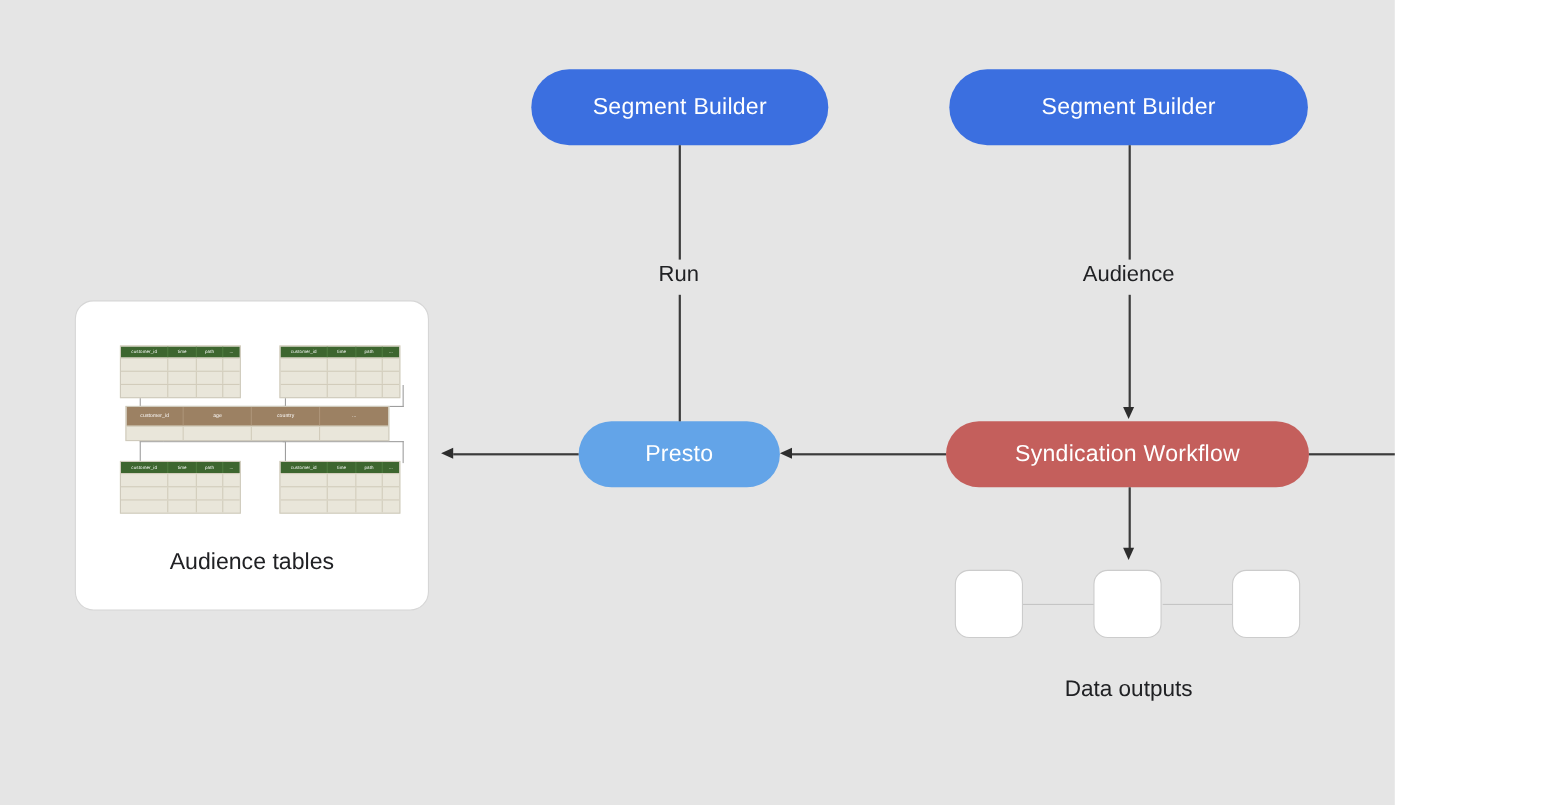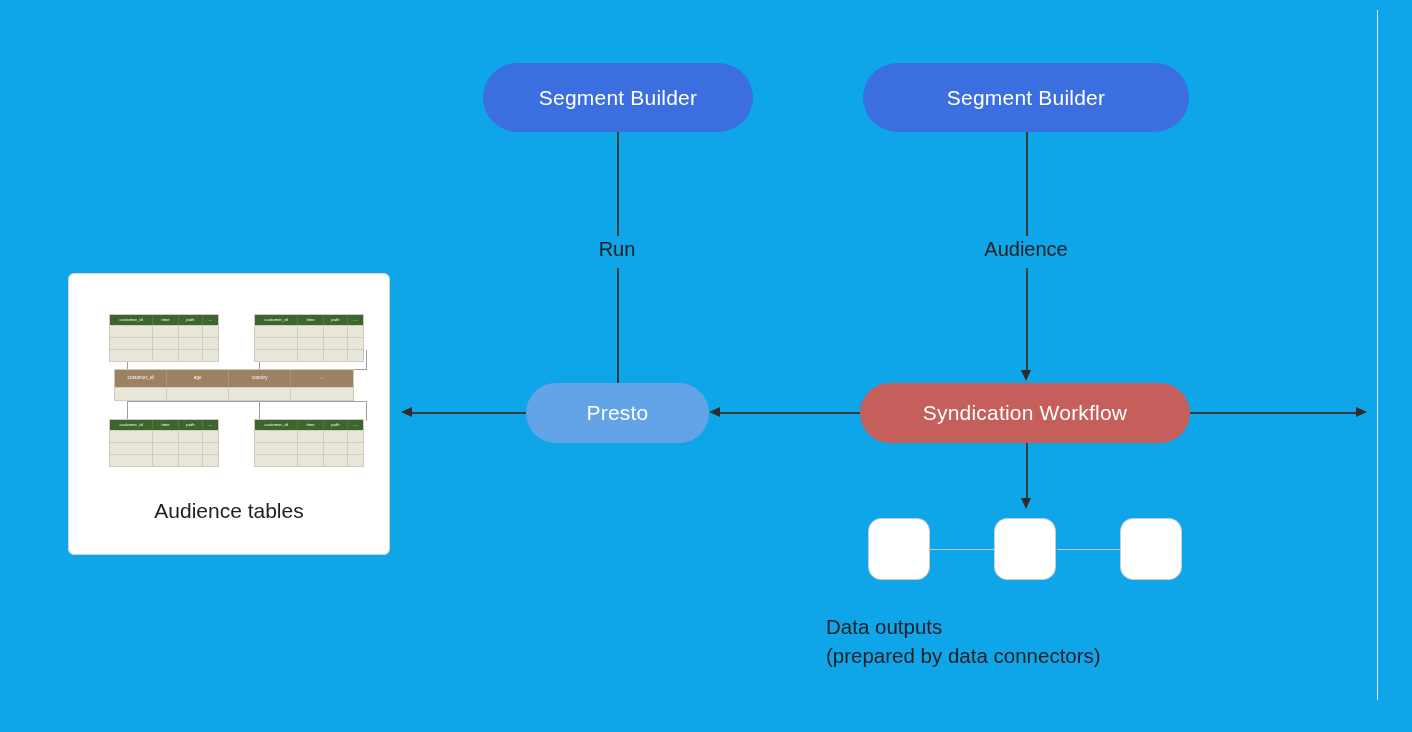--- a/index.html
+++ b/index.html
@@ -7,23 +7,23 @@
     padding: 0;
     background: #ffffff;
   }
   body {
     font-family: "Liberation Sans", sans-serif;
     -webkit-font-smoothing: antialiased;
   }
 
   #canvas {
     position: relative;
-    width: 1412px;
+    width: 1268px;
     height: 732px;
-    background: #0ea5e9;
+    background: #e5e5e5;
     overflow: hidden;
   }
 
   
   .pill {
     position: absolute;
     display: flex;
     align-items: center;
     justify-content: center;
     border-radius: 999px;
@@ -71,21 +71,21 @@
   }
 
   
   #audience-card {
     position: absolute;
     left: 68px;
     top: 273px;
     width: 322px;
     height: 282px;
     border: 1.4px solid #d6d6d6;
-    border-radius: 6px;
+    border-radius: 17px;
     background: #ffffff;
     box-sizing: border-box;
   }
 
   #audience-caption {
     position: absolute;
     left: 0;
     right: 0;
     top: 225px;
     text-align: center;
@@ -159,21 +159,21 @@
     background: #ffffff;
     box-sizing: border-box;
   }
   .out-link {
     position: absolute;
     height: 1.2px;
     background: #c5c5c5;
   }
   #outputs-caption {
     position: absolute;
-    text-align: left;
+    text-align: center;
     font-size: 20.5px;
     line-height: 29px;
     color: #202124;
     white-space: nowrap;
   }
 
   #right-divider {
     position: absolute;
     left: 1377px;
     top: 10px;
@@ -376,18 +376,17 @@
 
   <div class="out-link" style="left:930px; top:549px; width:65px;"></div>
   <div class="out-link" style="left:1057px; top:549px; width:65px;"></div>
 
   <div class="out-box" style="left:868px; top:518px;"></div>
   <div class="out-box" style="left:994px; top:518px;"></div>
   <div class="out-box" style="left:1120px; top:518px;"></div>
 
   <div id="outputs-caption" style="left:826px; top:612px; width:400px;">
     <div>Data outputs</div>
-    <div>(prepared by data connectors)</div>
   </div>
 
   <div id="right-divider"></div>
 
 </div>
 
 </body></html>

